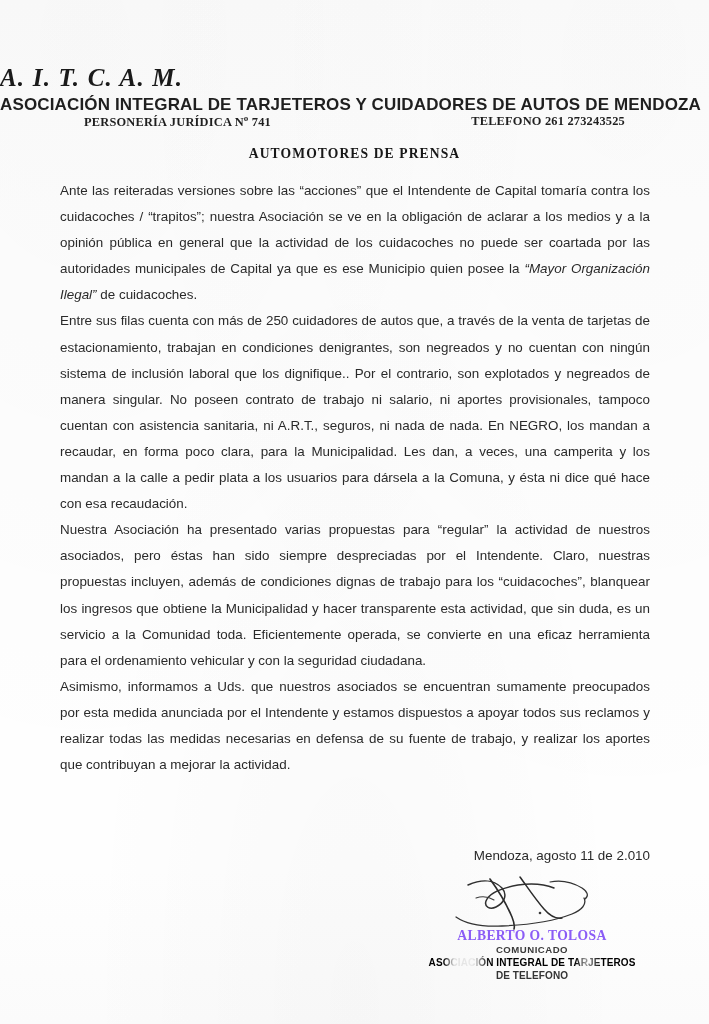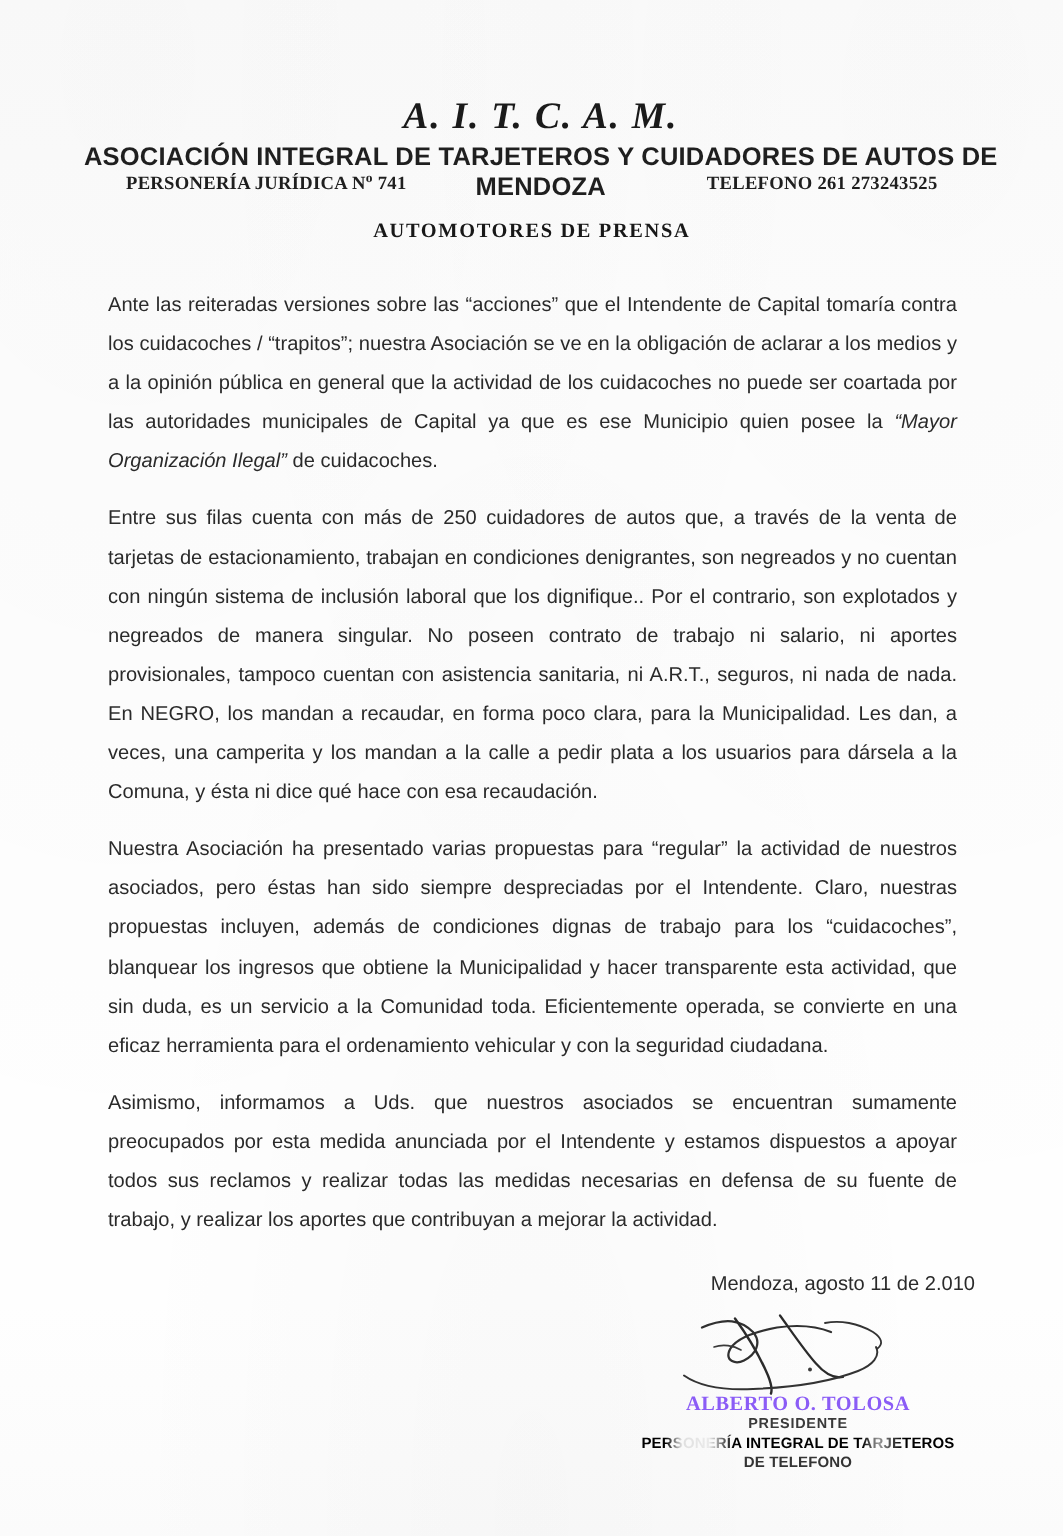--- a/index.html
+++ b/index.html
@@ -28,22 +28,20 @@
       radial-gradient(ellipse at 50% 99%, rgba(0,0,0,0.02), rgba(0,0,0,0) 55%),
       linear-gradient(180deg, #fdfdfd 0%, #ffffff 20%, #ffffff 85%, #fcfcfc 100%);
     mix-blend-mode: multiply;
   }
 
   .letterhead {
     position: absolute;
     left: 0;
     right: 0;
     top: 64px;
-    text-align: center;
-    padding-left: 12px;
   }
   .org-acronym {
     font-family: "Liberation Serif", serif;
     font-style: italic;
     font-weight: bold;
     font-size: 25px;
     letter-spacing: 1.2px;
     color: #1a1a1a;
     line-height: 1.1;
   }
@@ -55,21 +53,21 @@
     letter-spacing: 0.15px;
     color: #1f1f1f;
   }
   .legal-row {
     position: absolute;
     left: 84px;
     right: 84px;
     top: 113px;
     display: flex;
     justify-content: space-between;
-    align-items: flex-end;
+    align-items: center;
     font-family: "Liberation Serif", serif;
     font-weight: bold;
     font-size: 12.4px;
     letter-spacing: 0.2px;
     color: #1f1f1f;
   }
   .legal-row .sup {
     font-size: 9px;
     vertical-align: super;
   }
@@ -94,21 +92,21 @@
     width: 590px;
     text-align: justify;
     text-justify: inter-word;
     font-family: "Liberation Sans", sans-serif;
     font-size: 13.4px;
     line-height: 26.1px;
     color: #2a2a2a;
     letter-spacing: 0.01px;
   }
   .body-text p {
-    margin: 12px;
+    margin: 0;
     text-align: justify;
   }
   .body-text p:last-child {
     text-align-last: left;
   }
   .italic-quote {
     font-style: italic;
   }
 
   .date-line {
@@ -222,20 +220,20 @@
         <path d="M88 1 C 96 12, 104 24, 112 33 C 118 40, 124 43, 130 42" stroke="#2b2b2b" stroke-width="1.5" stroke-linecap="round" fill="none"></path>
         <path d="M24 41 C 34 48, 50 51, 70 50 C 96 49, 122 45, 140 38 C 150 34, 155 28, 152 22" stroke="#333333" stroke-width="1.3" stroke-linecap="round" fill="none"></path>
         <path d="M118 6 C 128 4, 140 6, 150 12 C 156 16, 157 20, 153 23" stroke="#333333" stroke-width="1.2" stroke-linecap="round" fill="none"></path>
         <path d="M44 22 C 50 20, 57 21, 62 24" stroke="#3a3a3a" stroke-width="1.1" stroke-linecap="round" fill="none"></path>
         <circle cx="108" cy="37" r="1.3" fill="#3a3a3a"></circle>
       </svg>
     </div>
 
     <div class="stamp">
       <div class="stamp-name">ALBERTO O. TOLOSA</div>
-      <div class="stamp-role">PRESIDENTE</div>
-      <div class="stamp-org1">PERSONERÍA INTEGRAL DE TARJETEROS</div>
+      <div class="stamp-role">COMUNICADO</div>
+      <div class="stamp-org1">ASOCIACIÓN INTEGRAL DE TARJETEROS</div>
       <div class="stamp-org3">DE TELEFONO</div>
     </div>
 
   </div>
 
 </div>
 
 </body></html>

